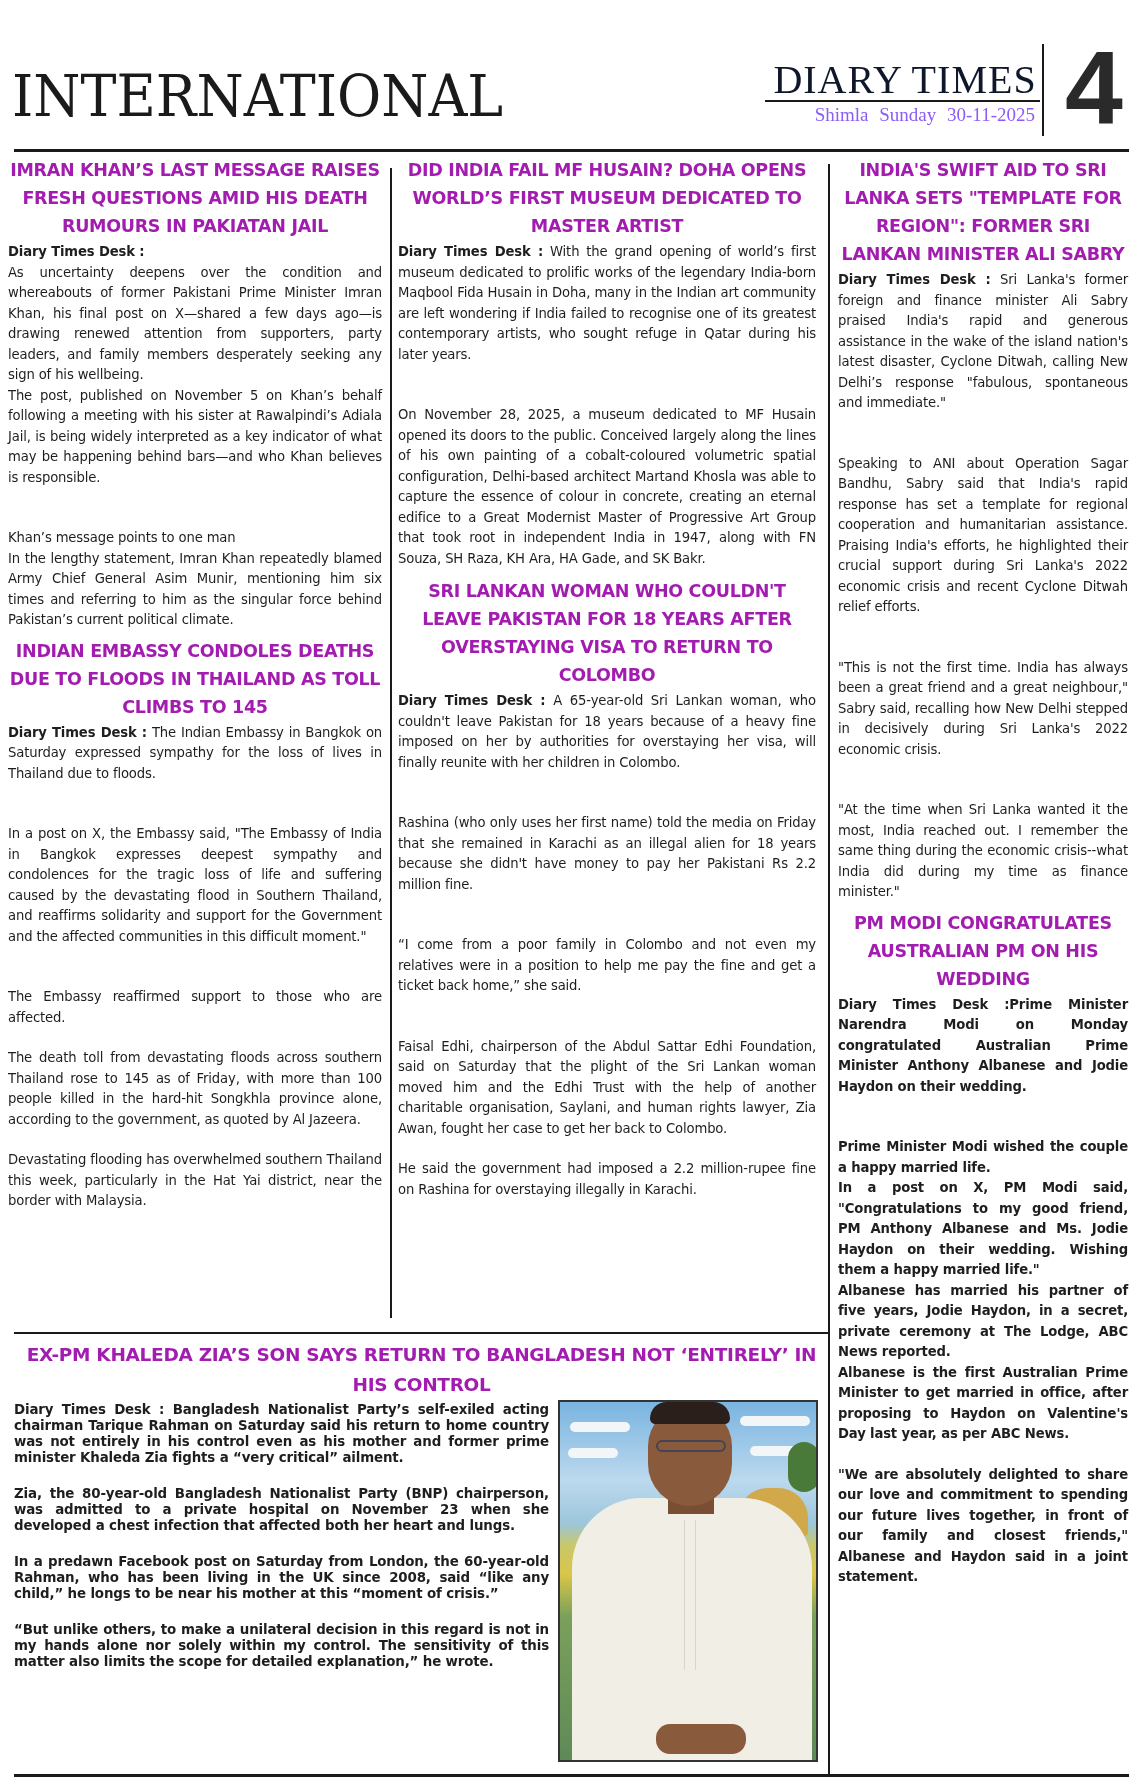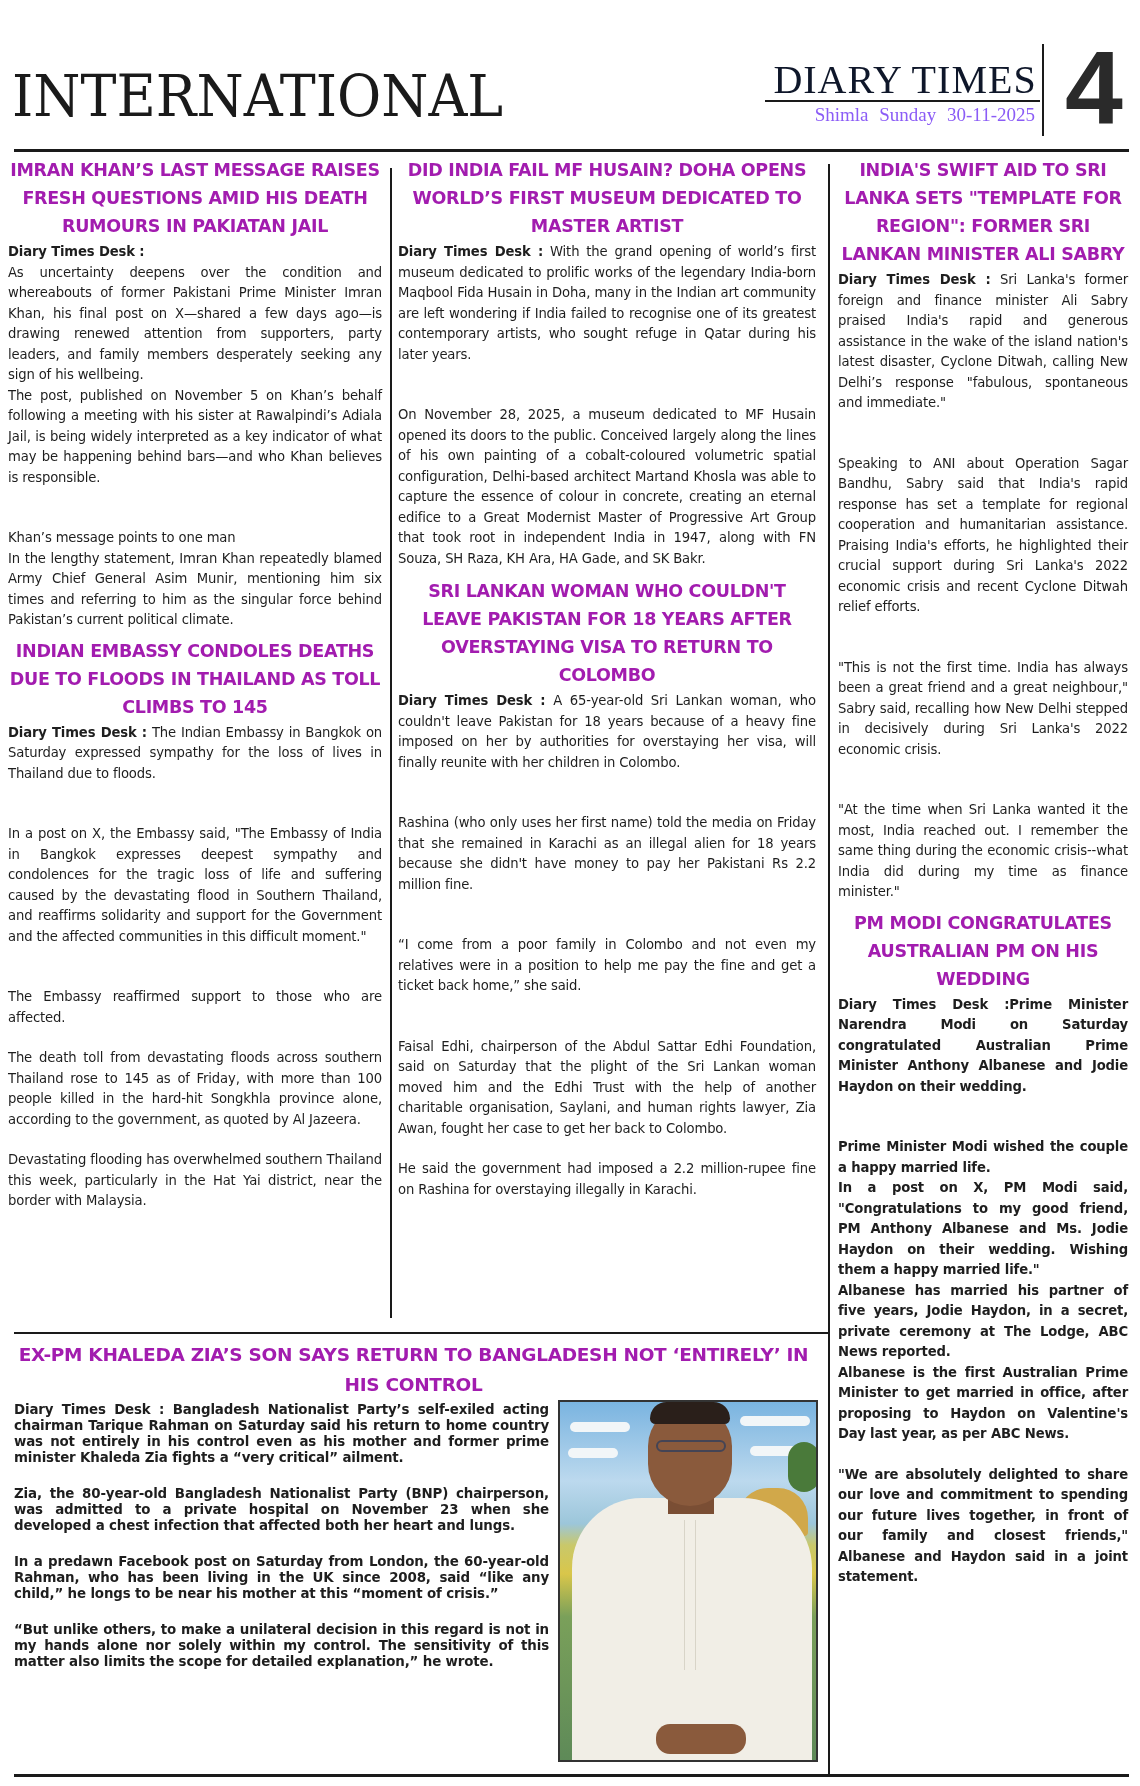--- a/index.html
+++ b/index.html
@@ -45,21 +45,21 @@
     p.body {
       font-family: "DejaVu Sans", sans-serif; font-size: 13.2px; line-height: 20.5px;
       text-align: justify; color: #1e1e1e; letter-spacing: -0.15px;
     }
     p.body.gap-lg { margin-top: 40px; }
     p.body.gap-md { margin-top: 20px; }
     p.body.gap-sm { margin-top: 0; }
     .desk { font-weight: bold; }
     .bold p.body { font-weight: bold; }
     .bottom-rule2 { position: absolute; left: 14px; top: 1332px; width: 815px; height: 2px; background: #1a1a1a; }
-    .bottom-story { position: absolute; left: 6px; top: 1340px; width: 815px; }
+    .bottom-story { position: absolute; left: 14px; top: 1340px; width: 815px; }
     .bottom-story h2.headline { font-size: 18.5px; line-height: 30px; }
     .bottom-text { position: absolute; left: 14px; top: 1402px; width: 535px; }
     .bottom-text p.body { font-weight: bold; font-size: 13.4px; line-height: 16px; }
     .photo {
       position: absolute; left: 558px; top: 1400px; width: 260px; height: 362px;
       border: 2px solid #333; overflow: hidden;
       background: linear-gradient(180deg, #7ab4e0 0%, #bcd9ee 22%, #9cc6da 34%, #c9c86a 40%, #d9c64a 48%, #7aa05a 60%, #5e8a58 100%);
     }
     .photo .sky-cloud { position: absolute; background: #f2f6f8; border-radius: 20px; height: 10px; }
     .photo .head { position: absolute; left: 88px; top: 4px; width: 84px; height: 100px; background: #8a5a3c; border-radius: 40px 40px 42px 42px; }
@@ -125,21 +125,21 @@
 <div class="col col-right">
   <article>
     <h2 class="headline">INDIA'S SWIFT AID TO SRI LANKA SETS "TEMPLATE FOR REGION": FORMER SRI LANKAN MINISTER ALI SABRY</h2>
     <p class="body"><span class="desk">Diary Times Desk :</span> <span>Sri Lanka's former foreign and finance minister Ali Sabry praised India's rapid and generous assistance in the wake of the island nation's latest disaster, Cyclone Ditwah, calling New Delhi’s response "fabulous, spontaneous and immediate."</span></p>
     <p class="body gap-lg">Speaking to ANI about Operation Sagar Bandhu, Sabry said that India's rapid response has set a template for regional cooperation and humanitarian assistance. Praising India's efforts, he highlighted their crucial support during Sri Lanka's 2022 economic crisis and recent Cyclone Ditwah relief efforts.</p>
     <p class="body gap-lg">"This is not the first time. India has always been a great friend and a great neighbour," Sabry said, recalling how New Delhi stepped in decisively during Sri Lanka's 2022 economic crisis.</p>
     <p class="body gap-lg">"At the time when Sri Lanka wanted it the most, India reached out. I remember the same thing during the economic crisis--what India did during my time as finance minister."</p>
   </article>
   <article class="bold" style="margin-top:6px;">
     <h2 class="headline">PM MODI CONGRATULATES AUSTRALIAN PM ON HIS WEDDING</h2>
-    <p class="body"><span>Diary Times Desk :</span><span>Prime Minister Narendra Modi on Saturday congratulated Australian Prime Minister Anthony Albanese and Jodie Haydon on their wedding.</span></p>
+    <p class="body"><span>Diary Times Desk :</span><span>Prime Minister Narendra Modi on Monday congratulated Australian Prime Minister Anthony Albanese and Jodie Haydon on their wedding.</span></p>
     <p class="body gap-lg">Prime Minister Modi wished the couple a happy married life.</p>
     <p class="body gap-sm">In a post on X, PM Modi said, "Congratulations to my good friend, PM Anthony Albanese and Ms. Jodie Haydon on their wedding. Wishing them a happy married life."</p>
     <p class="body gap-sm">Albanese has married his partner of five years, Jodie Haydon, in a secret, private ceremony at The Lodge, ABC News reported.</p>
     <p class="body gap-sm">Albanese is the first Australian Prime Minister to get married in office, after proposing to Haydon on Valentine's Day last year, as per ABC News.</p>
     <p class="body gap-md">"We are absolutely delighted to share our love and commitment to spending our future lives together, in front of our family and closest friends," Albanese and Haydon said in a joint statement.</p>
   </article>
 </div>
 
 <div class="bottom-rule2"></div>
 <div class="bottom-story">

